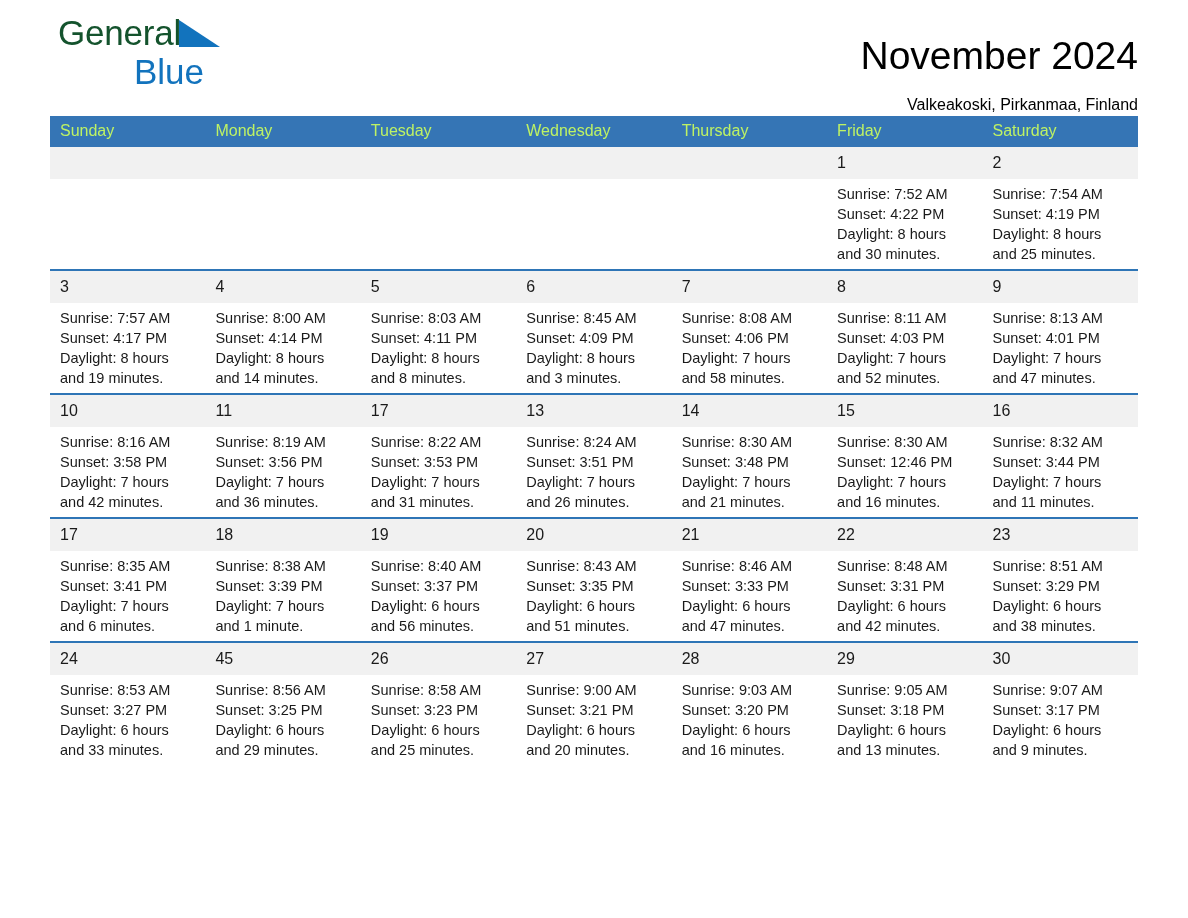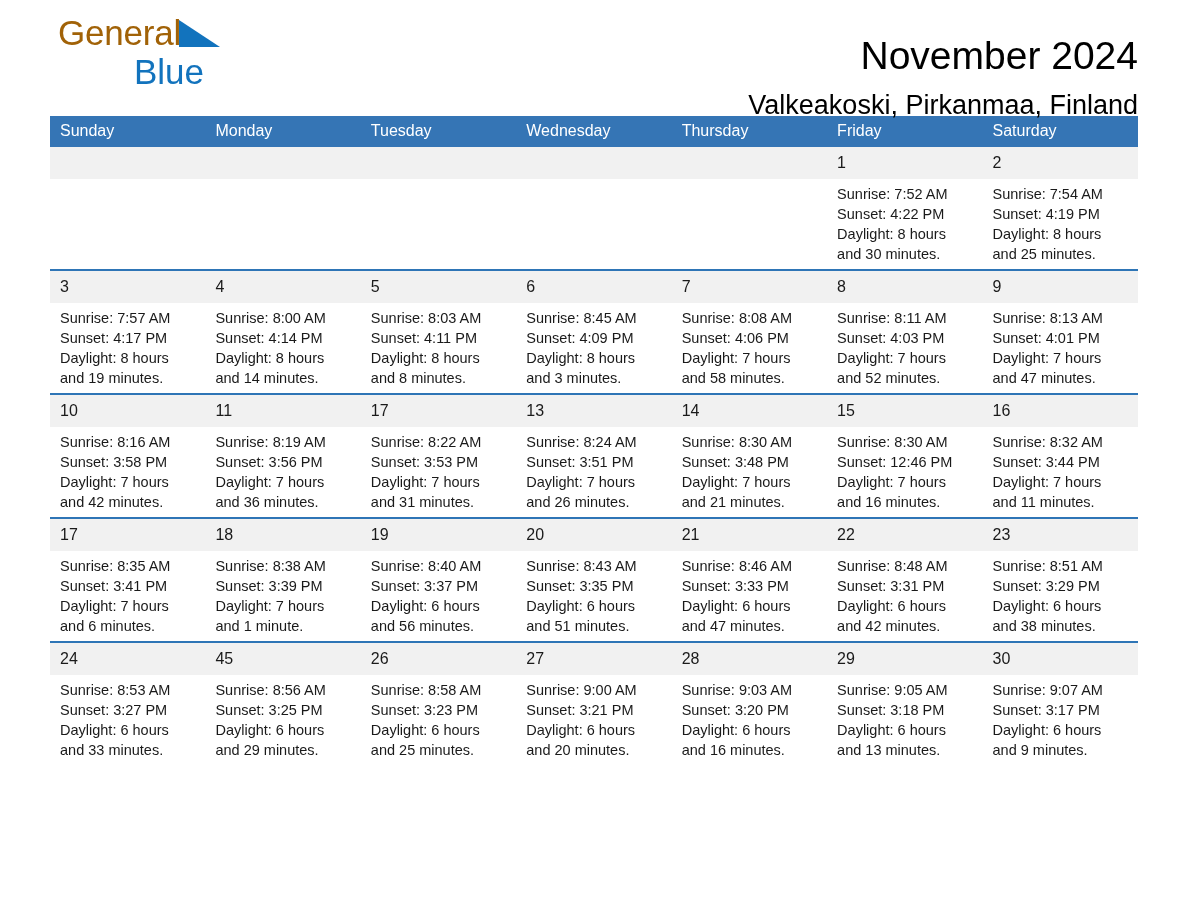--- a/index.html
+++ b/index.html
@@ -35,21 +35,21 @@
     height: 92px;
   }
   .logo-row1 {
     position: relative;
     height: 42px;
     line-height: 42px;
     white-space: nowrap;
   }
   .logo-general {
     font-size: 35px;
-    color: #a16207;
+    color: #14532d;
     letter-spacing: -0.2px;
     font-family: "Liberation Sans", sans-serif;
     text-align: center;
   }
   .logo-tri {
     display: inline-block;
     width: 0;
     height: 0;
     margin-left: -2px;
     vertical-align: -2px;
@@ -78,38 +78,38 @@
   }
   .cal-title {
     font-size: 39px;
     font-weight: normal;
     color: #000000;
     line-height: 52px;
     white-space: nowrap;
     margin-top: 24px;
   }
   .cal-subtitle {
-    font-size: 27px;
+    font-size: 16px;
     font-weight: normal;
     color: #000000;
     line-height: 34px;
     margin-top: 6px;
     white-space: nowrap;
   }
 
   
   .calendar {
     width: 1088px;
     border-collapse: collapse;
     table-layout: fixed;
     margin-top: 4px;
   }
   .dow-row th {
     background: #3575b5;
-    color: #ffffff;
+    color: #bef264;
     font-size: 16px;
     font-weight: normal;
     text-align: left;
     padding: 6px 0 7px 10px;
     height: 26px;
     box-sizing: border-box;
   }
   .week-row td {
     vertical-align: top;
     padding: 0;

